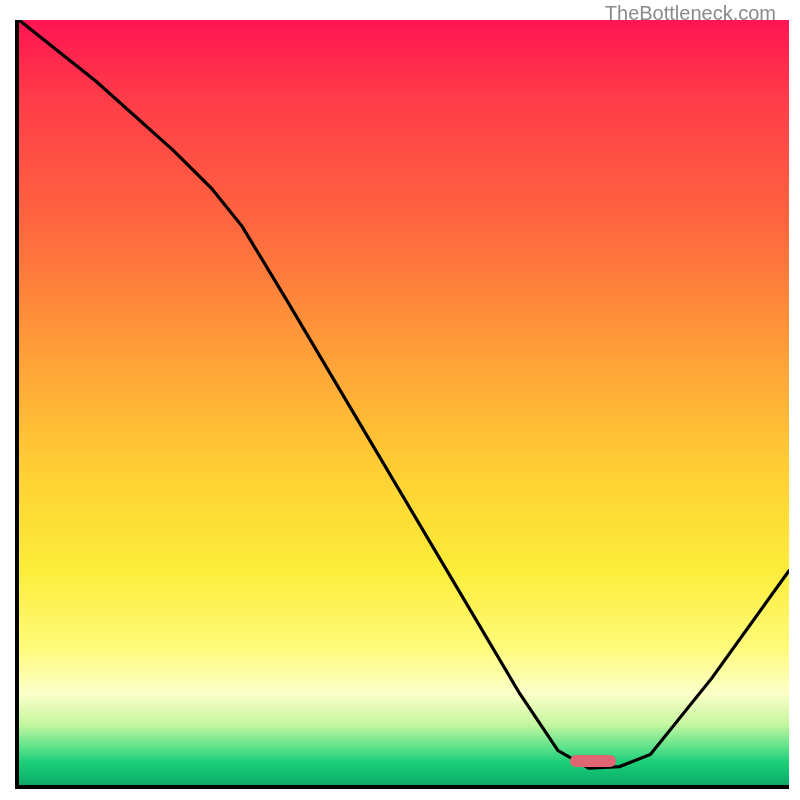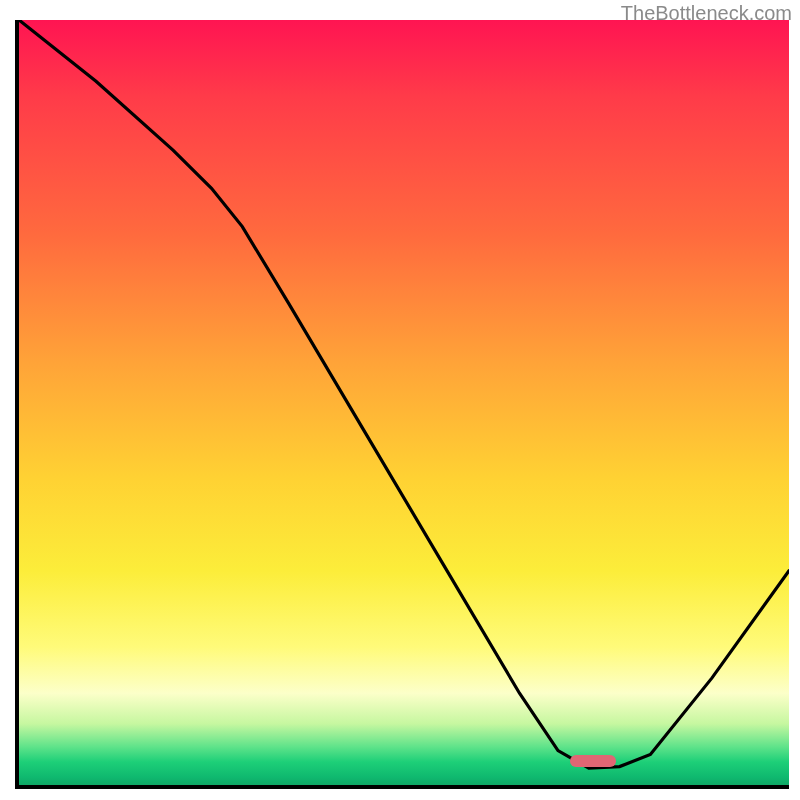--- a/index.html
+++ b/index.html
@@ -8,21 +8,21 @@
     width: 800px;
     height: 800px;
     background: #ffffff;
     font-family: Arial, sans-serif;
     position: relative;
     overflow: hidden;
   }
   .watermark {
     position: absolute;
     top: 2px;
-    right: 8px;
+    right: 24px;
     color: #8a8a8a;
     font-size: 20px;
     font-weight: 500;
     z-index: 10;
   }
   .plot-area {
     position: absolute;
     left: 15px;
     top: 20px;
     width: 770px;

